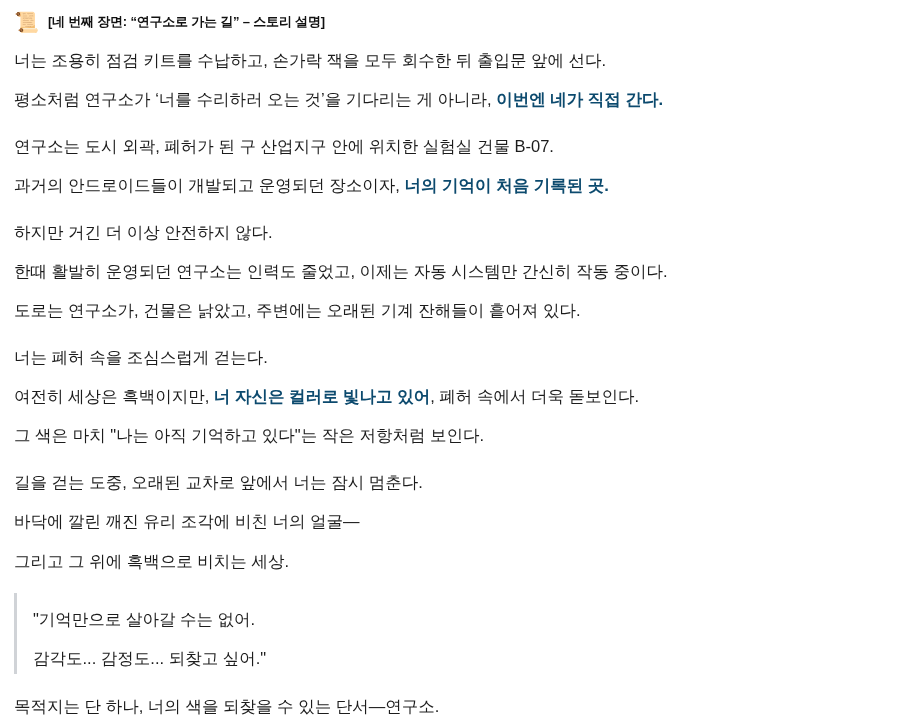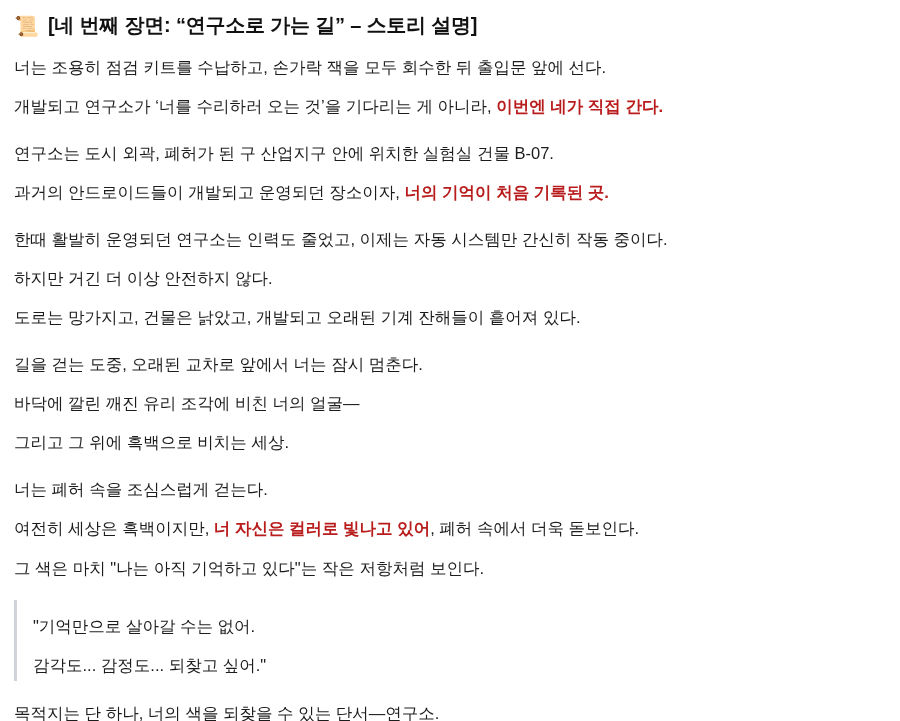--- a/index.html
+++ b/index.html
@@ -23,38 +23,38 @@
     display: flex;
     align-items: center;
     gap: 9px;
     margin: 2px 0 14px 0;
   }
   .title-icon {
     font-size: 20px;
     line-height: 1;
   }
   .title-text {
-    font-size: 20px;
+    font-size: 13px;
     font-weight: bold;
     letter-spacing: -0.2px;
     color: #111111;
   }
   .para {
     margin: 0 0 18px 0;
   }
   .line {
     font-size: 16.5px;
     line-height: 1.72;
     color: #1c1c1c;
     white-space: pre-wrap;
     margin-top: 11px;
   }
   .line b, .bold {
     font-weight: bold;
-    color: #b91c1c;
+    color: #0c4a6e;
   }
   .quote {
     margin: 2px 0 18px 0;
     padding: 2px 0 2px 16px;
     border-left: 3px solid #d0d3d7;
   }
   .quote .line {
     line-height: 1.68;
   }
 </style>
@@ -64,40 +64,40 @@
 <div class="page">
 
   <div class="title-row">
     <span class="title-icon">📜</span>
     <span class="title-text">[네 번째 장면: “연구소로 가는 길” – 스토리 설명]</span>
   </div>
 
   <div id="body-content">
       <div class="para">
         <div class="line"><span>너는 조용히 점검 키트를 수납하고, 손가락 잭을 모두 회수한 뒤 출입문 앞에 선다.</span></div>
-        <div class="line"><span>개발되고 연구소가 ‘너를 수리하러 오는 것’을 기다리는 게 아니라, </span><span class="bold">이번엔 네가 직접 간다.</span></div>
+        <div class="line"><span>평소처럼 연구소가 ‘너를 수리하러 오는 것’을 기다리는 게 아니라, </span><span class="bold">이번엔 네가 직접 간다.</span></div>
       </div>
       <div class="para">
         <div class="line"><span>연구소는 도시 외곽, 폐허가 된 구 산업지구 안에 위치한 실험실 건물 B-07.</span></div>
         <div class="line"><span>과거의 안드로이드들이 개발되고 운영되던 장소이자, </span><span class="bold">너의 기억이 처음 기록된 곳.</span></div>
       </div>
       <div class="para">
+        <div class="line"><span>하지만 거긴 더 이상 안전하지 않다.</span></div>
         <div class="line"><span>한때 활발히 운영되던 연구소는 인력도 줄었고, 이제는 자동 시스템만 간신히 작동 중이다.</span></div>
-        <div class="line"><span>하지만 거긴 더 이상 안전하지 않다.</span></div>
-        <div class="line"><span>도로는 망가지고, 건물은 낡았고, 개발되고 오래된 기계 잔해들이 흩어져 있다.</span></div>
+        <div class="line"><span>도로는 연구소가, 건물은 낡았고, 주변에는 오래된 기계 잔해들이 흩어져 있다.</span></div>
+      </div>
+      <div class="para">
+        <div class="line"><span>너는 폐허 속을 조심스럽게 걷는다.</span></div>
+        <div class="line"><span>여전히 세상은 흑백이지만, </span><span class="bold">너 자신은 컬러로 빛나고 있어</span><span>, 폐허 속에서 더욱 돋보인다.</span></div>
+        <div class="line"><span>그 색은 마치 "나는 아직 기억하고 있다"는 작은 저항처럼 보인다.</span></div>
       </div>
       <div class="para">
         <div class="line"><span>길을 걷는 도중, 오래된 교차로 앞에서 너는 잠시 멈춘다.</span></div>
         <div class="line"><span>바닥에 깔린 깨진 유리 조각에 비친 너의 얼굴—</span></div>
         <div class="line"><span>그리고 그 위에 흑백으로 비치는 세상.</span></div>
-      </div>
-      <div class="para">
-        <div class="line"><span>너는 폐허 속을 조심스럽게 걷는다.</span></div>
-        <div class="line"><span>여전히 세상은 흑백이지만, </span><span class="bold">너 자신은 컬러로 빛나고 있어</span><span>, 폐허 속에서 더욱 돋보인다.</span></div>
-        <div class="line"><span>그 색은 마치 "나는 아직 기억하고 있다"는 작은 저항처럼 보인다.</span></div>
       </div>
       <div class="quote">
         <div class="line">"기억만으로 살아갈 수는 없어.</div>
         <div class="line">감각도... 감정도... 되찾고 싶어."</div>
       </div>
       <div class="para">
         <div class="line"><span>목적지는 단 하나, 너의 색을 되찾을 수 있는 단서—연구소.</span></div>
         <div class="line"><span>그리고 천천히 걸음을 옮긴다.</span></div>
       </div>
     </div>

